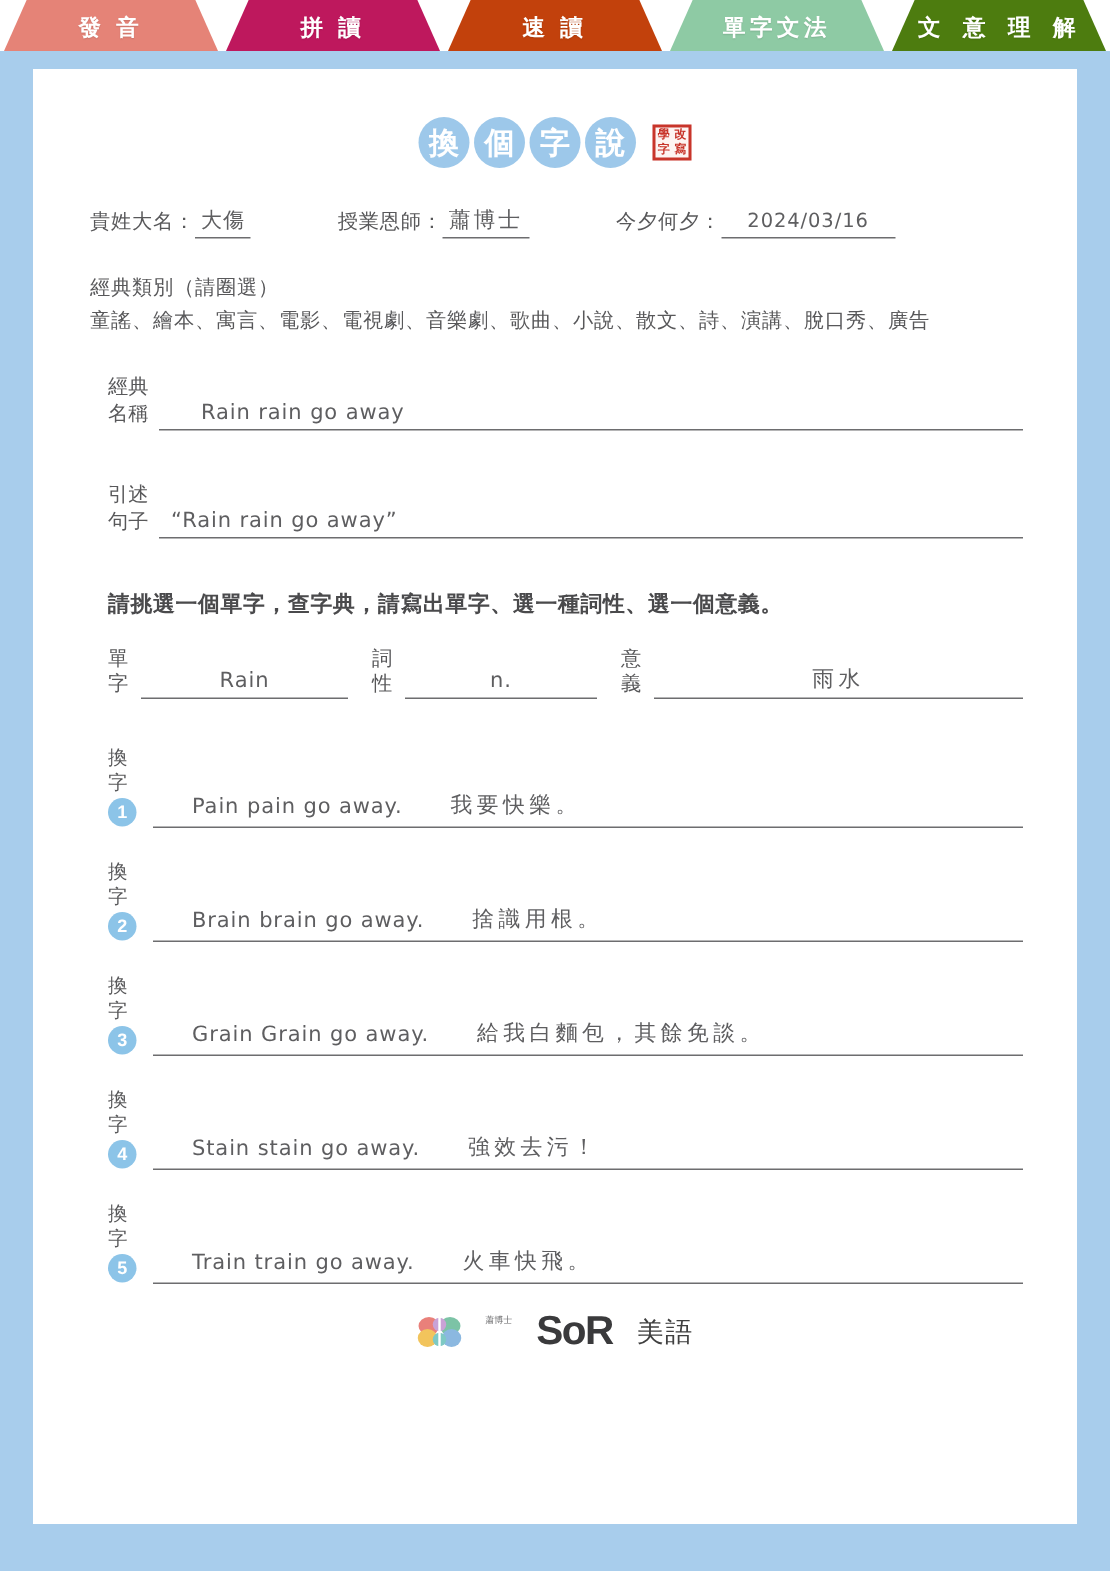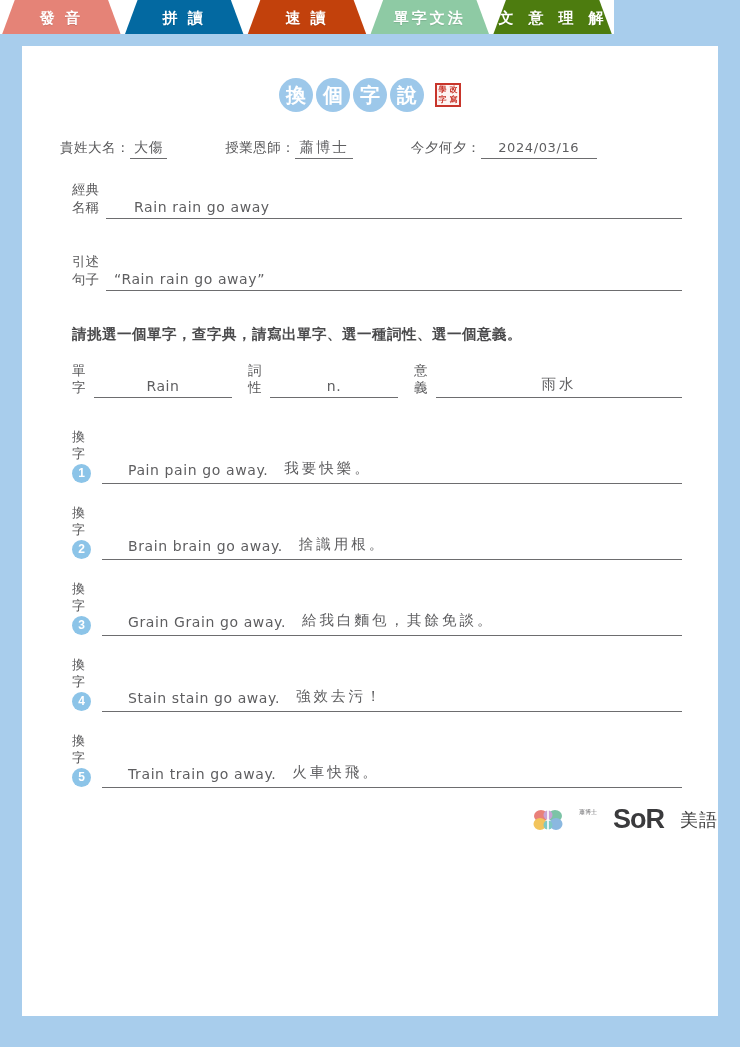--- a/index.html
+++ b/index.html
@@ -10,21 +10,21 @@
     background: #a8cdec;
     font-family: "Liberation Sans", sans-serif;
     overflow: hidden;
     position: relative;
   }
 
   
   .tab-strip {
     position: absolute;
     top: 0; left: 0;
-    width: 614px;
+    width: 740px;
     height: 40px;
     background: #ffffff;
     display: flex;
     align-items: stretch;
   }
   .tab {
     position: relative;
     flex: 1 1 0;
     display: flex;
     align-items: center;
@@ -221,30 +221,30 @@
     justify-content: center;
     margin-top: 2px;
   }
   .sub-line {
     flex: 1 1 auto;
     border-bottom: 1.3px solid #6d6d6f;
     min-height: 60px;
     display: flex;
     align-items: flex-end;
     padding: 0 0 5px 26px;
-    gap: 16px;
+    gap: 32px;
   }
   .sub-en { white-space: nowrap; }
   .sub-cn { white-space: nowrap; }
 
   
   .footer {
     display: flex;
     align-items: center;
-    justify-content: flex-end;
+    justify-content: center;
     gap: 16px;
     margin-top: 16px;
   }
   .brain { position: relative; width: 30px; height: 24px; }
   .logo-sub {
     font-size: 6px;
     color: #6a6a6c;
     letter-spacing: 0;
     align-self: flex-start;
     margin-top: 4px;
@@ -261,21 +261,21 @@
     letter-spacing: 1px;
   }
 </style>
 </head>
 <body>
 
 <div class="tab-strip">
   <div class="tab" style="background: rgb(229, 131, 119);">
     <span>發 音</span>
   </div>
-  <div class="tab" style="background: #0369a1;">
+  <div class="tab" style="background: #be185d;">
     <span>拼 讀</span>
   </div>
   <div class="tab" style="background: #c2410c;">
     <span>速 讀</span>
   </div>
   <div class="tab" style="background: rgb(142, 202, 164);">
     <span>單字文法</span>
   </div>
   <div class="tab" style="background: #4d7c0f; font-family: Liberation Mono, monospace;">
     <span>文 意 理 解</span>
@@ -310,20 +310,24 @@
       <span class="cn meta-label">授業恩師：</span>
       <span class="meta-value hand-cn" style="letter-spacing:2px">蕭博士</span>
     </div>
     <div class="meta-gap"></div>
     <div class="meta-field">
       <span class="cn meta-label">今夕何夕：</span>
       <span class="meta-value hand mv-date">2024/03/16</span>
     </div>
   </div>
 
+  <div class="cat-block">
+    <span class="cn">經典類別（請圈選）</span>
+    <span class="cn">童謠、繪本、寓言、電影、電視劇、音樂劇、歌曲、小說、散文、詩、演講、脫口秀、廣告</span>
+  </div>
 
   <div class="field-row">
     <div class="field-label">
       <div>經典</div>
       <div>名稱</div>
     </div>
     <div class="field-line">
       <span class="hand">Rain rain go away</span>
     </div>
   </div>

